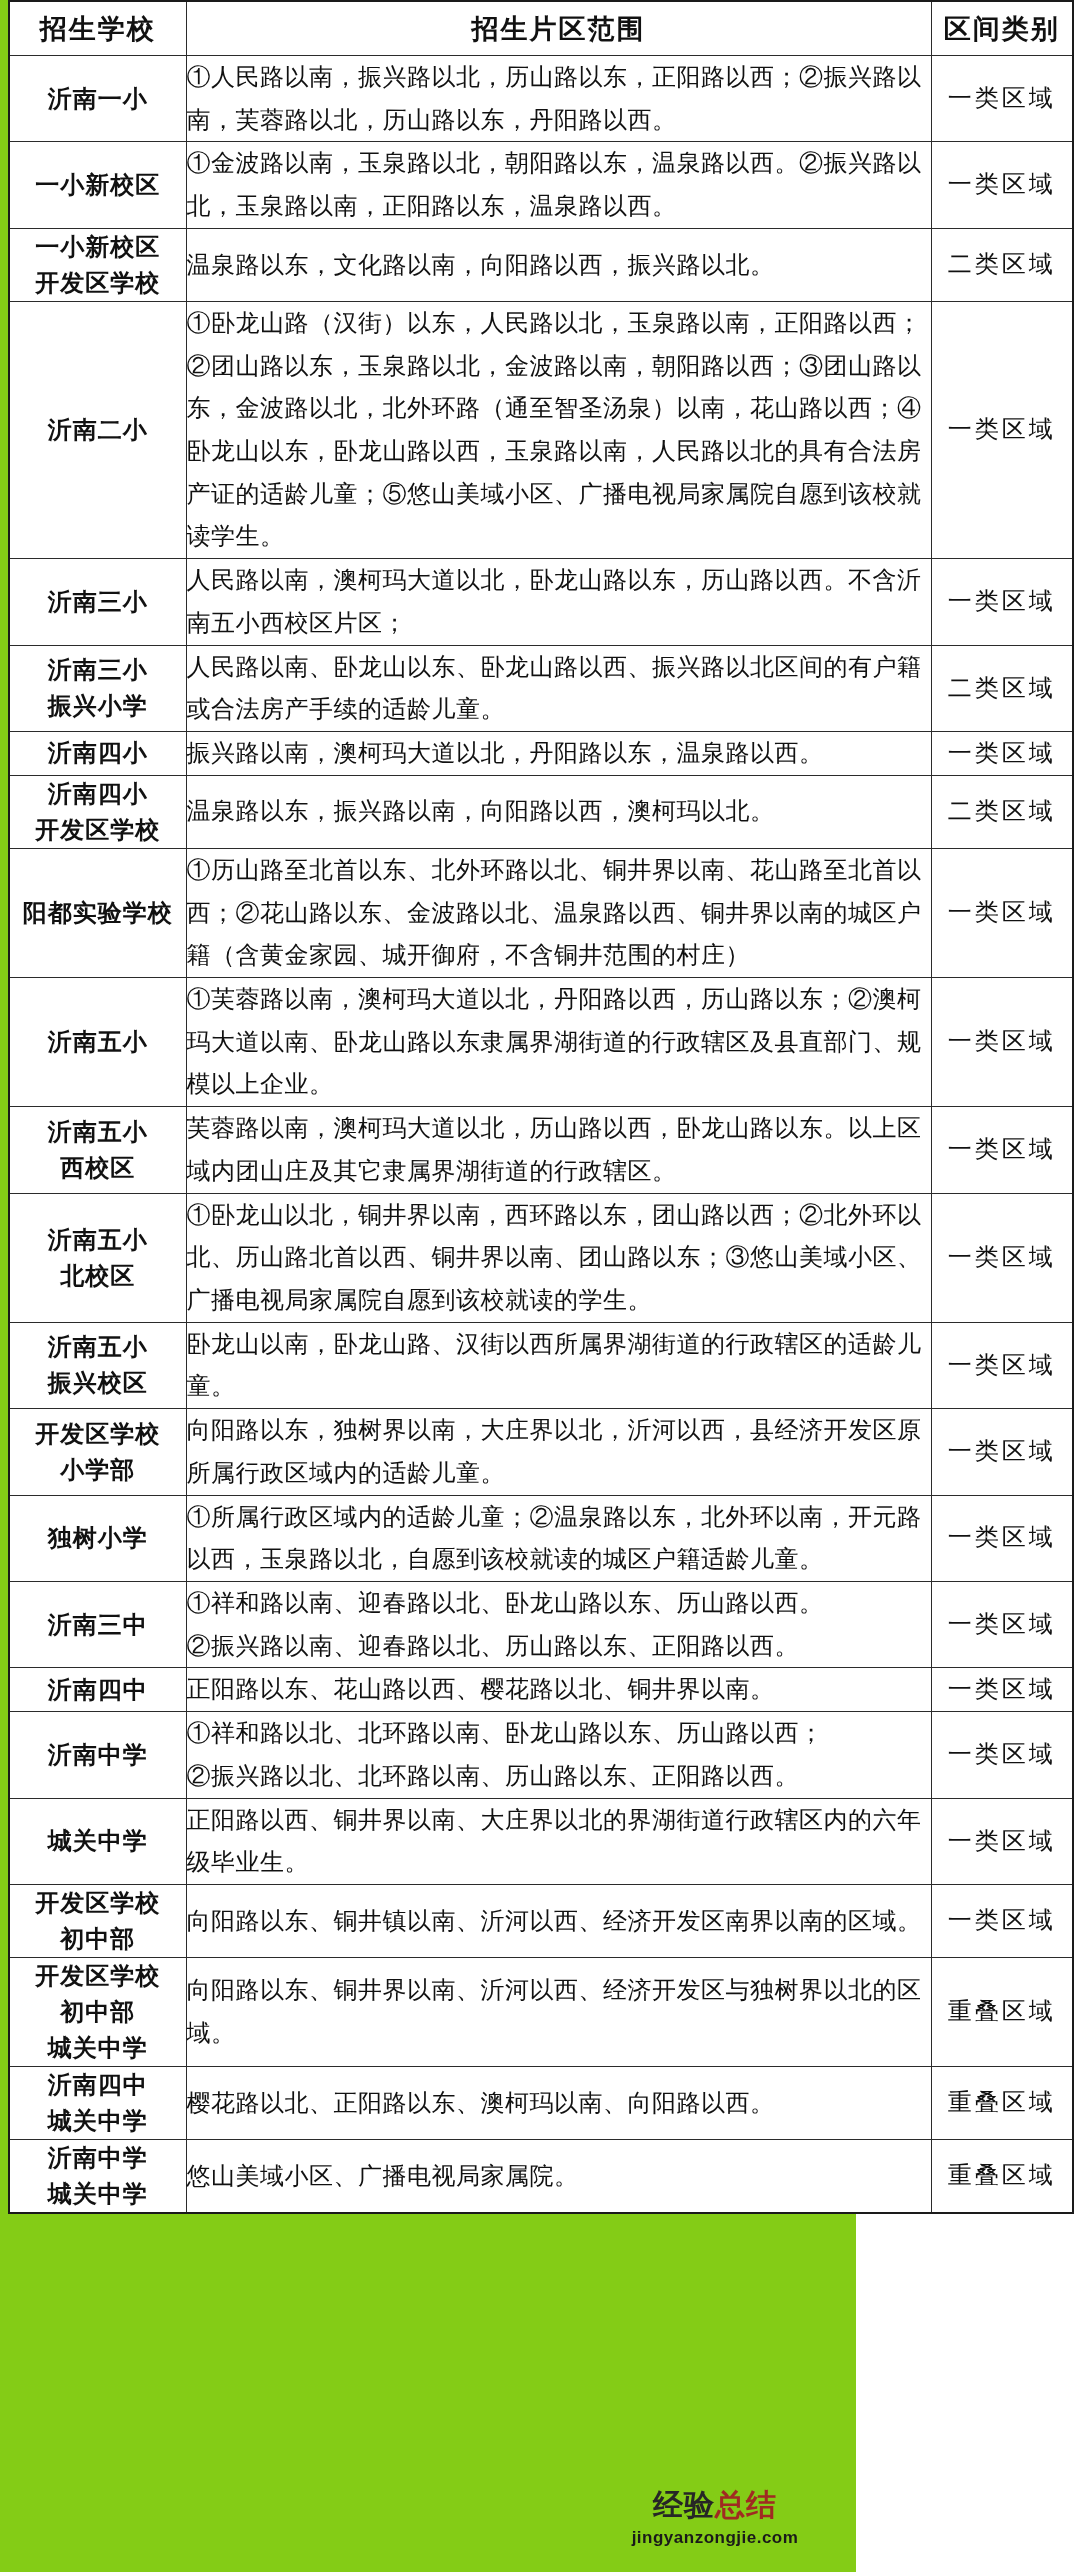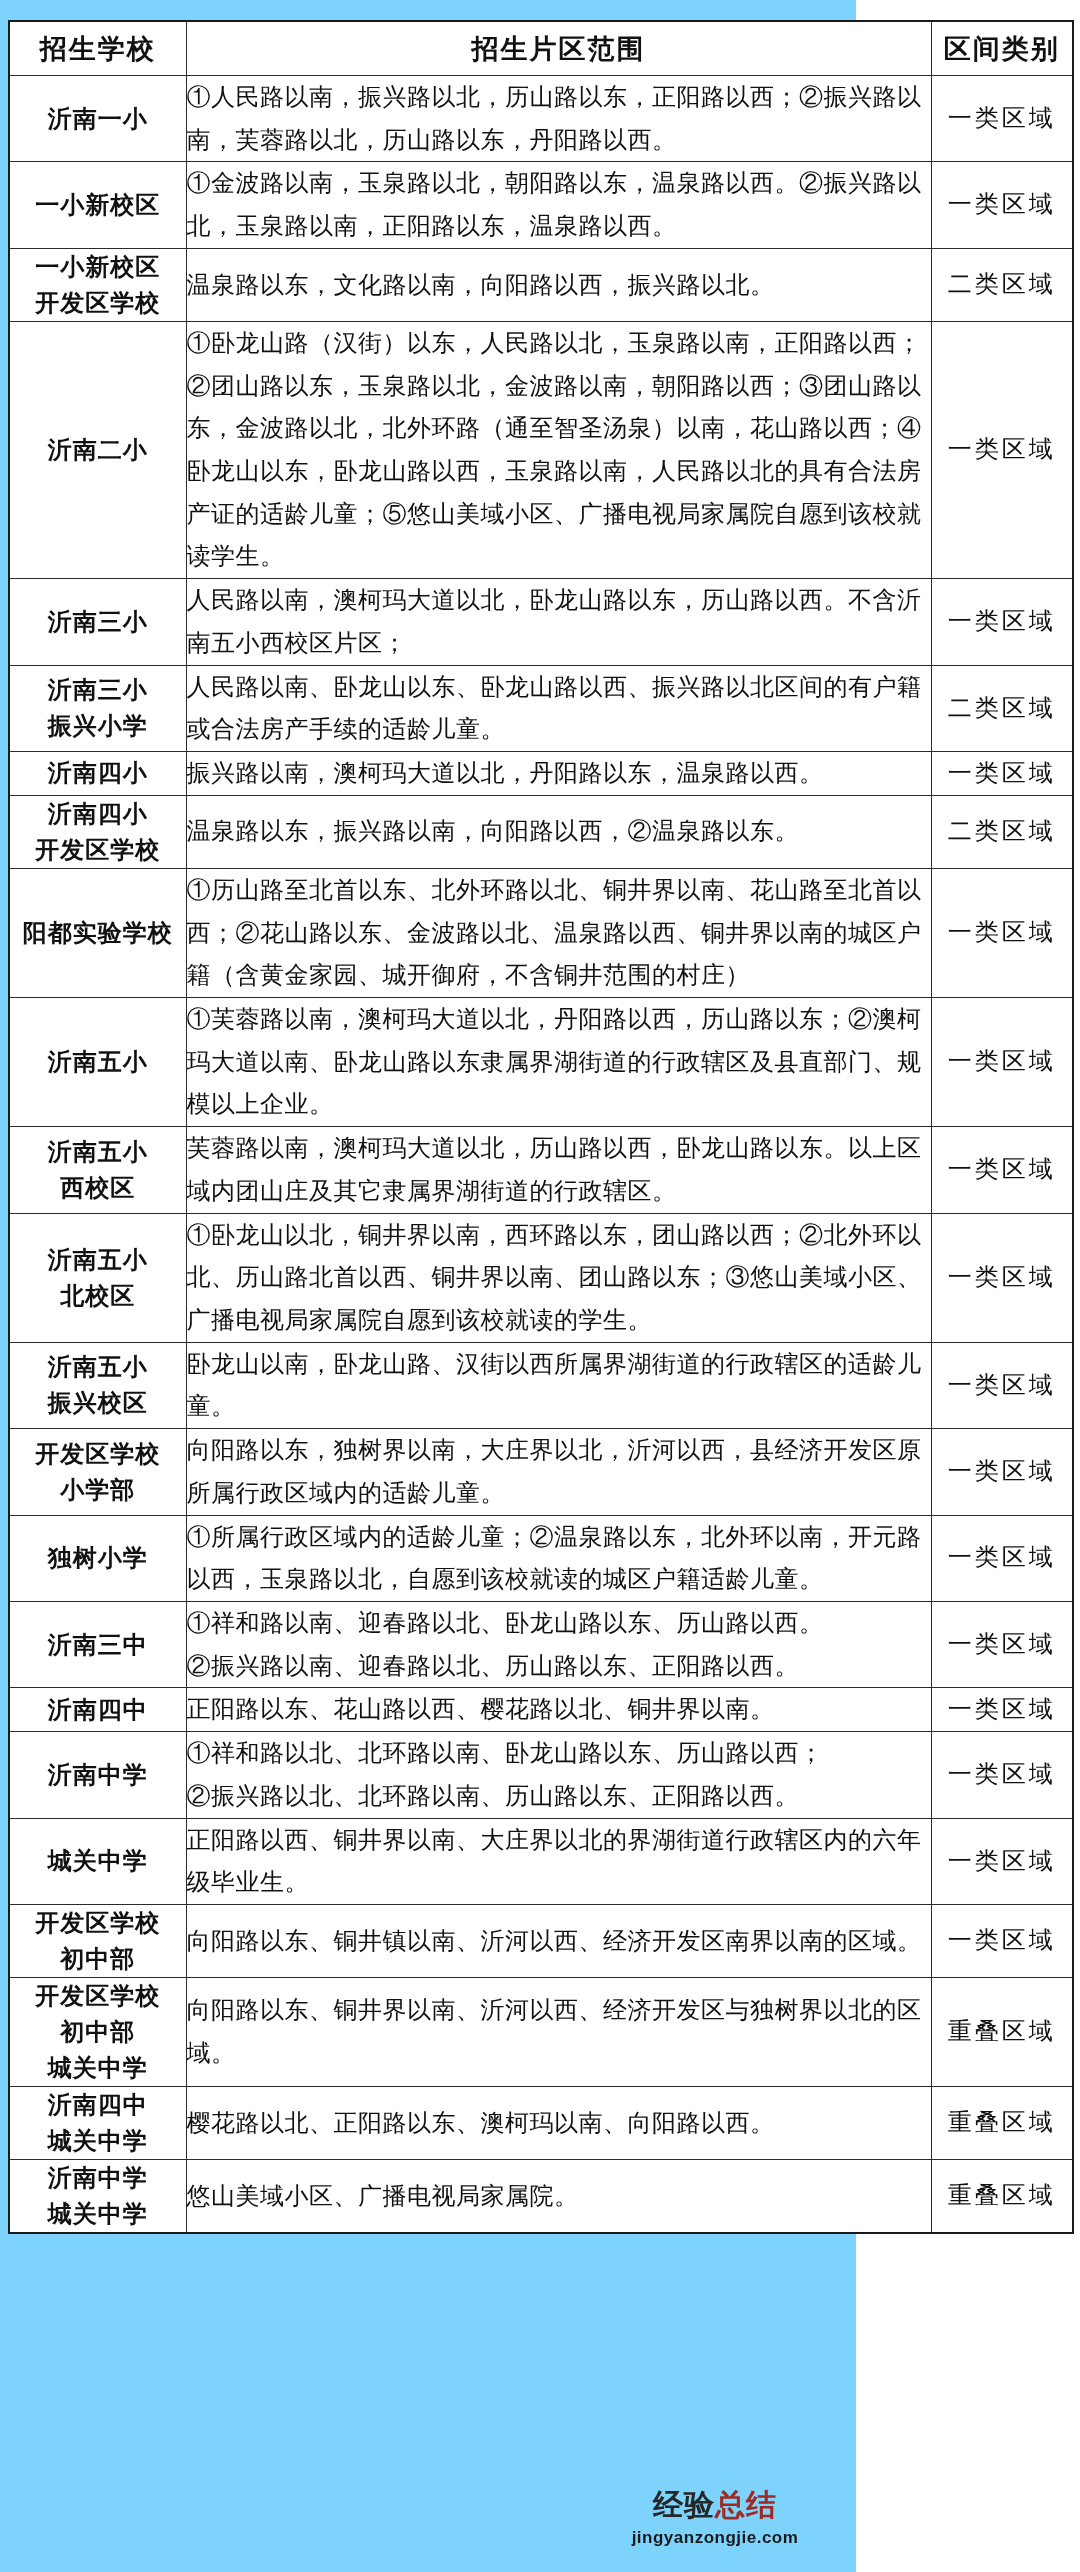--- a/index.html
+++ b/index.html
@@ -13,22 +13,22 @@
     font-family: "DejaVu Sans", "Liberation Sans", sans-serif;
     color: #111111;
     -webkit-font-smoothing: antialiased;
   }
 
   #sheet {
     position: relative;
     width: 856px;
     min-height: 2572px;
     box-sizing: border-box;
-    padding: 20px 8px 0 8px;
-    background: #7dd3fc;
+    padding: 0 8px 0 8px;
+    background: #84cc16;
   }
 
   table.zone-table {
     width: 1064px;
     border-collapse: collapse;
     table-layout: fixed;
     background: #fff;
   }
 
   table.zone-table col.col-school   { width: 177px; }
@@ -172,21 +172,21 @@
           <td class="cell-category">二类区域</td>
         </tr>
         <tr>
           <td class="cell-school">沂南四小</td>
           <td class="cell-range">振兴路以南，澳柯玛大道以北，丹阳路以东，温泉路以西。</td>
           <td class="cell-category">一类区域</td>
         </tr>
         <tr>
           <td class="cell-school">沂南四小
 开发区学校</td>
-          <td class="cell-range">温泉路以东，振兴路以南，向阳路以西，②温泉路以东。</td>
+          <td class="cell-range">温泉路以东，振兴路以南，向阳路以西，澳柯玛以北。</td>
           <td class="cell-category">二类区域</td>
         </tr>
         <tr>
           <td class="cell-school">阳都实验学校</td>
           <td class="cell-range">①历山路至北首以东、北外环路以北、铜井界以南、花山路至北首以西；②花山路以东、金波路以北、温泉路以西、铜井界以南的城区户籍（含黄金家园、城开御府，不含铜井范围的村庄）</td>
           <td class="cell-category">一类区域</td>
         </tr>
         <tr>
           <td class="cell-school">沂南五小</td>
           <td class="cell-range">①芙蓉路以南，澳柯玛大道以北，丹阳路以西，历山路以东；②澳柯玛大道以南、卧龙山路以东隶属界湖街道的行政辖区及县直部门、规模以上企业。</td>

